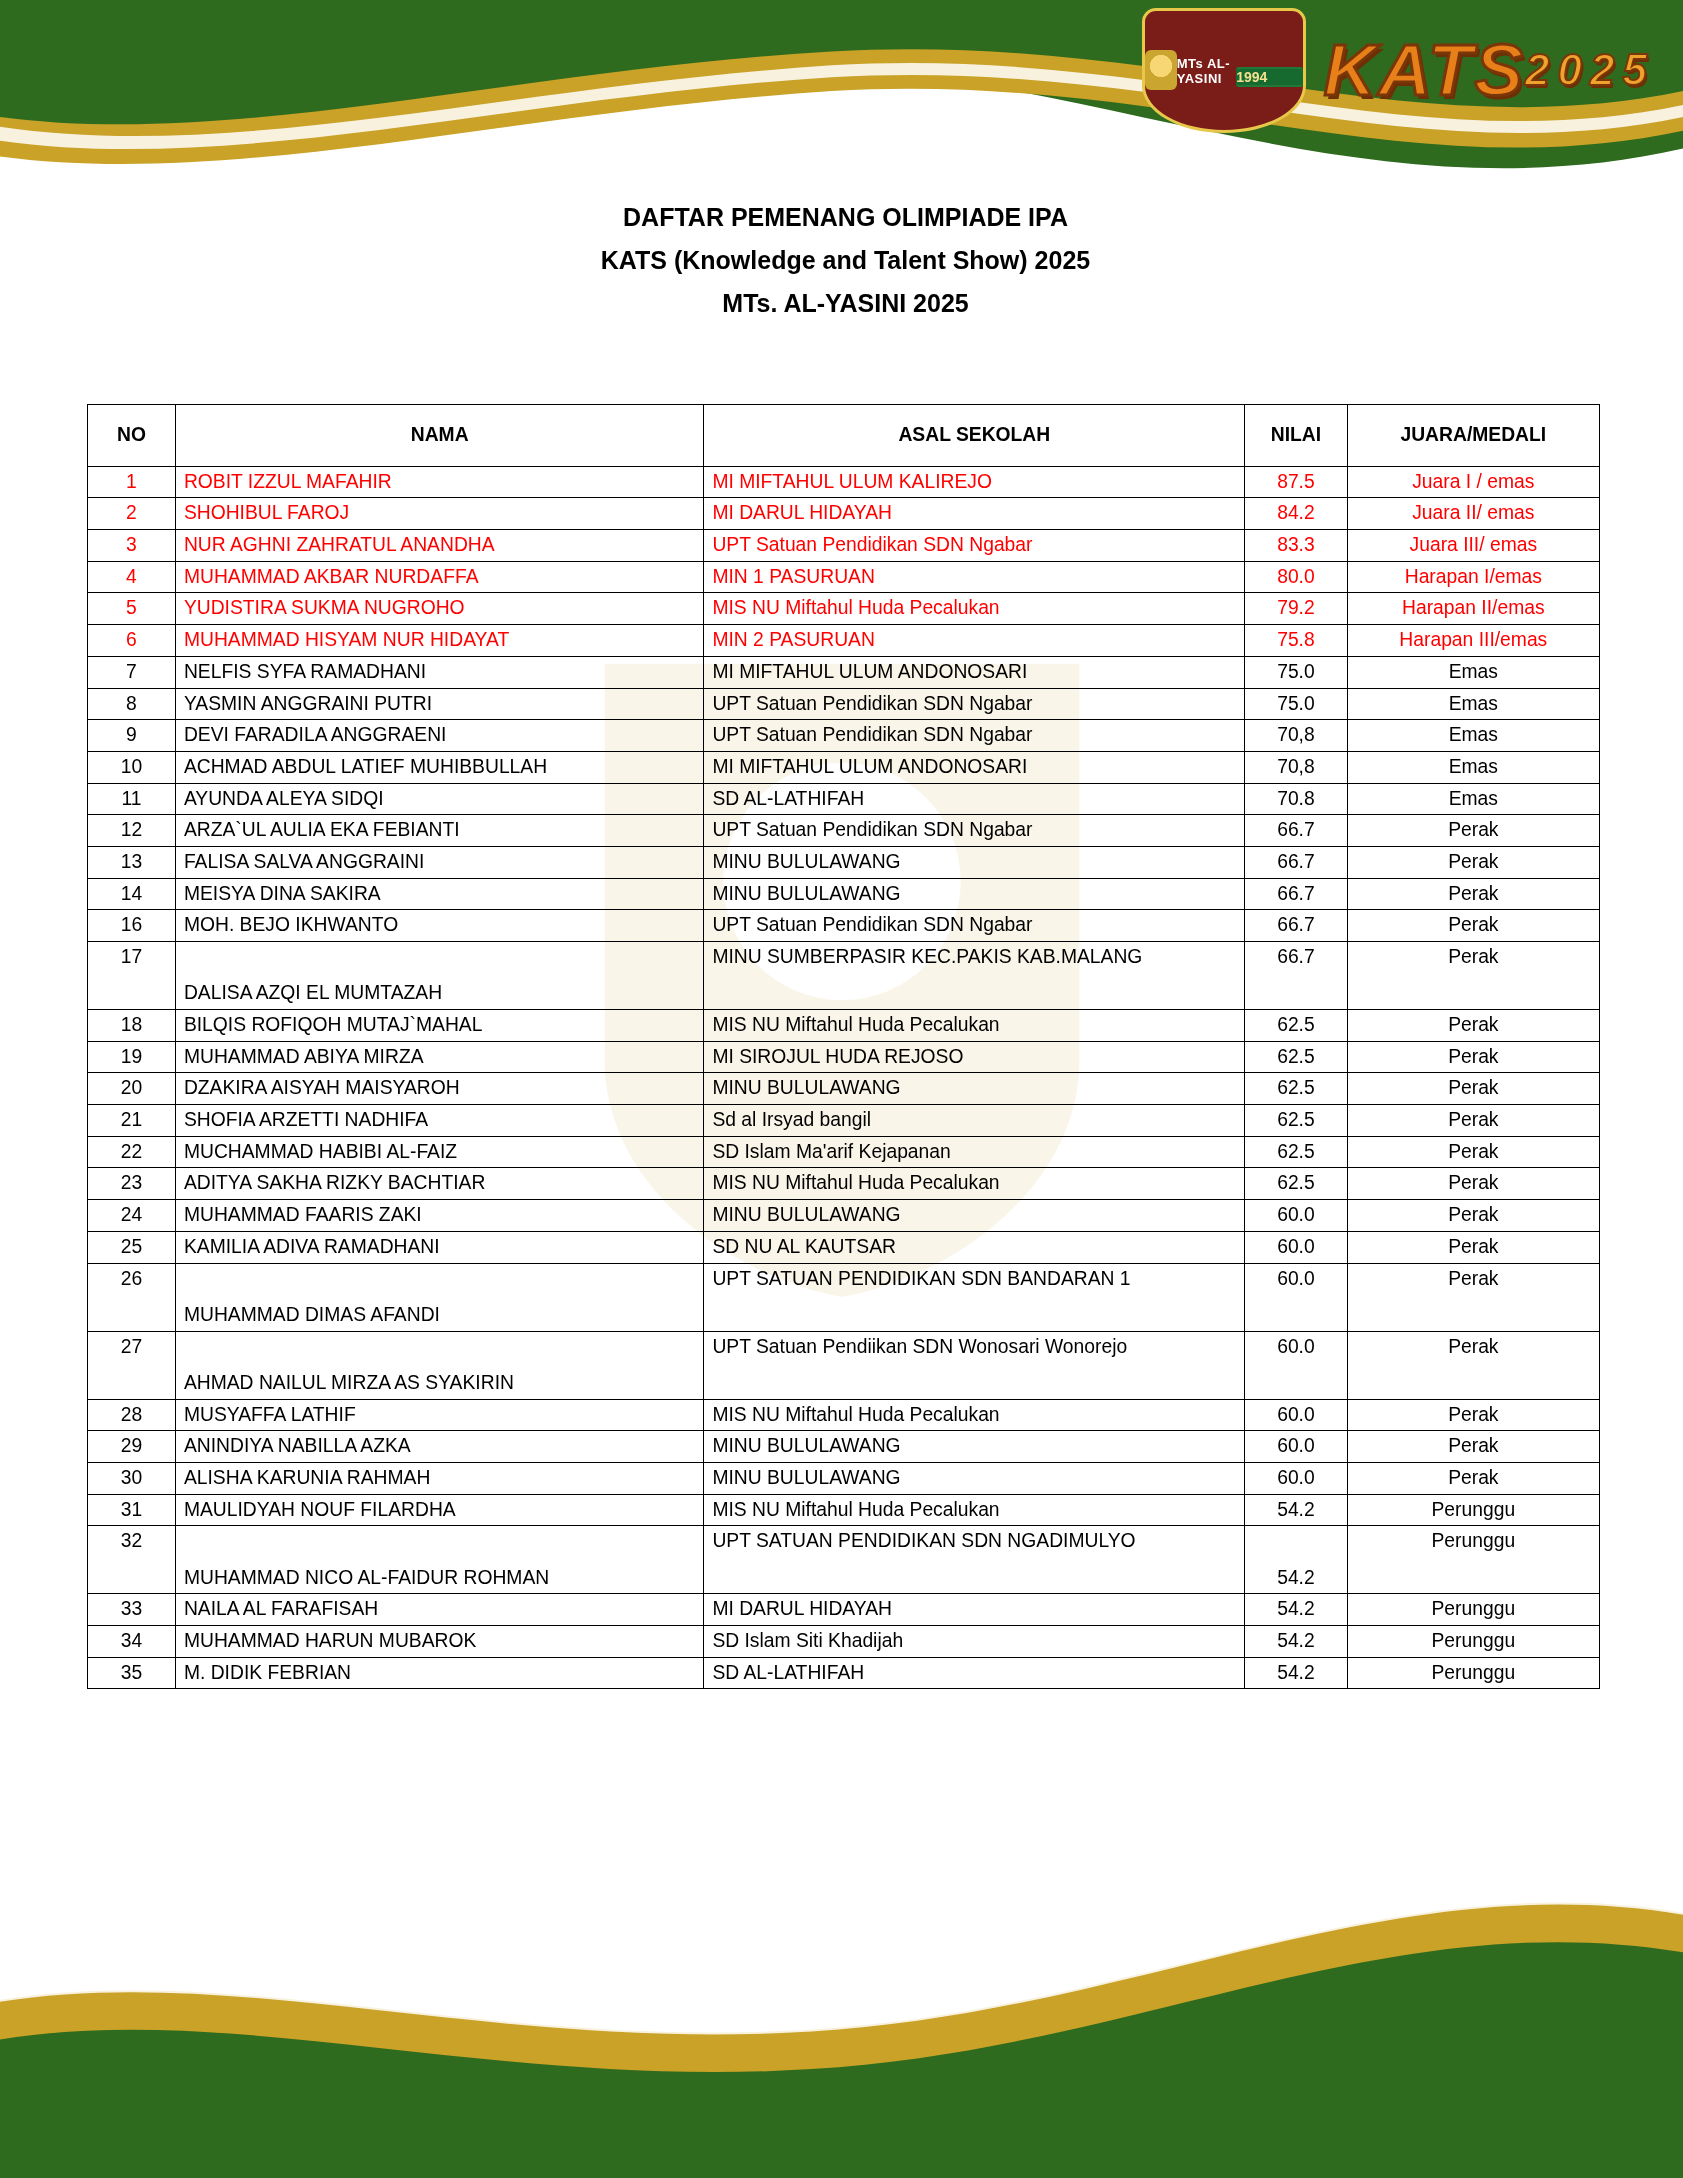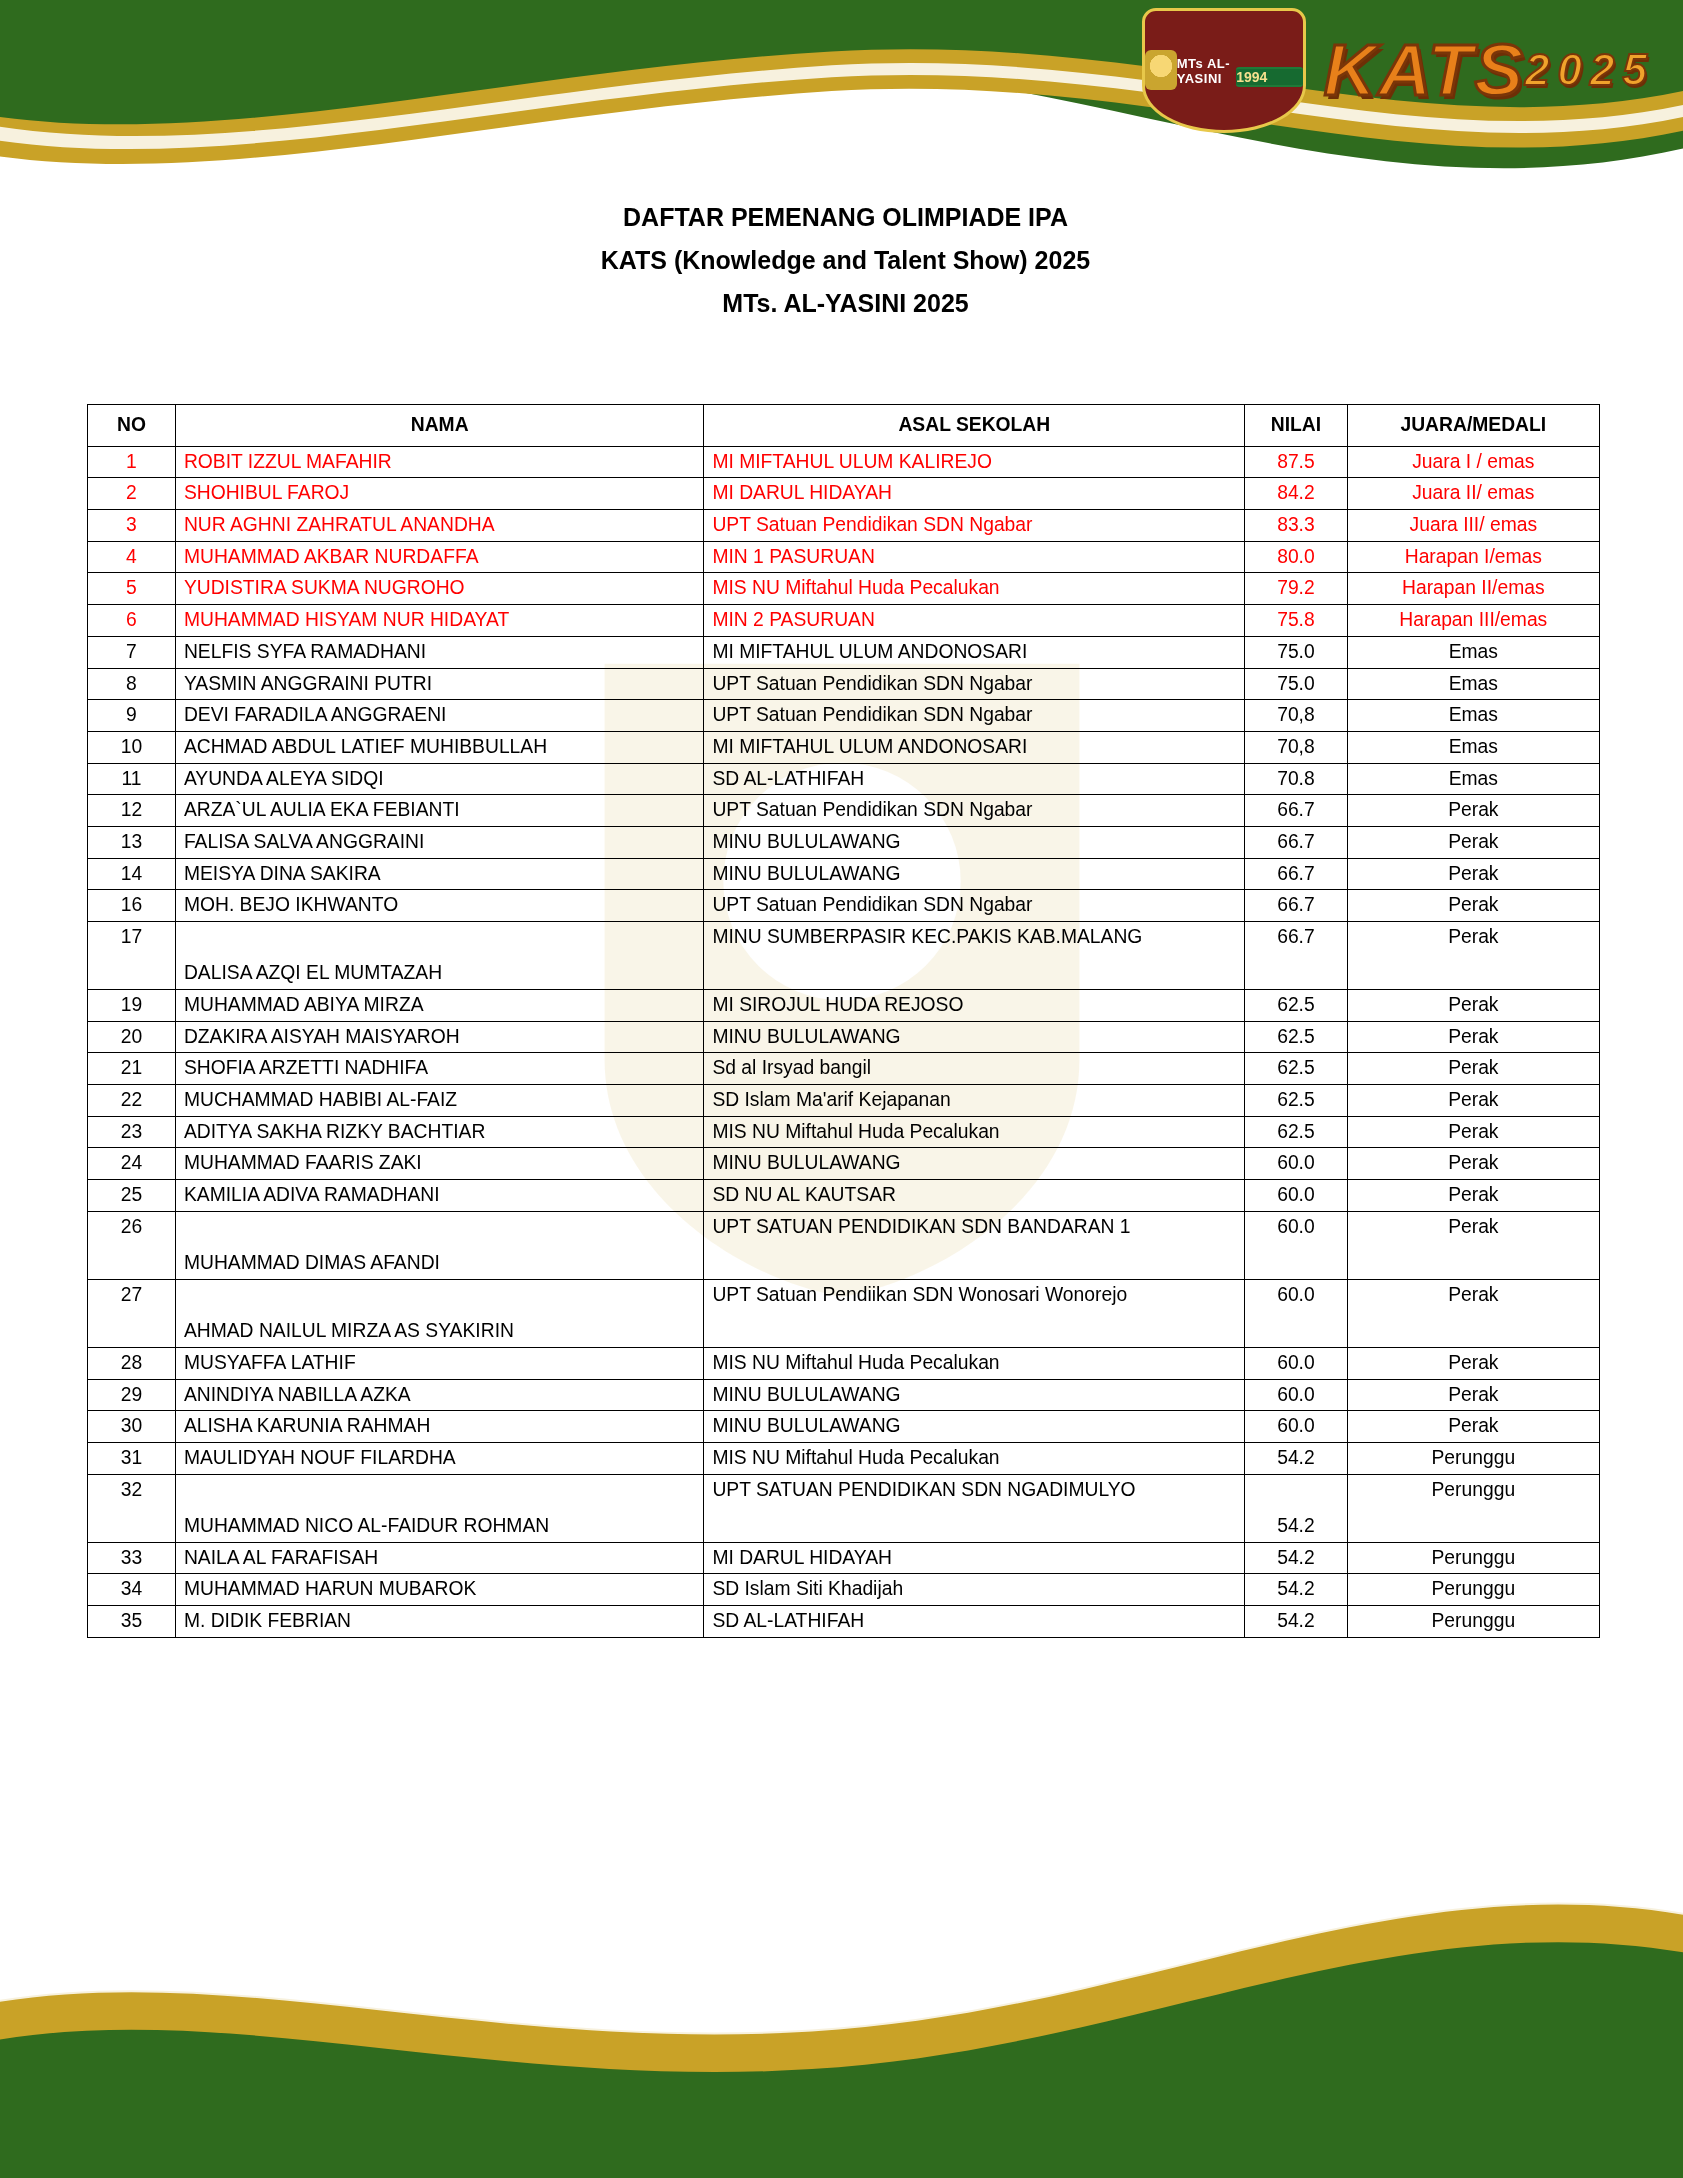--- a/index.html
+++ b/index.html
@@ -146,21 +146,21 @@
     font-size: 19.3px;
     color: #000000;
     padding: 3px 8px;
     vertical-align: top;
     line-height: 1.28;
     background: transparent;
   }
   table.results thead th {
     text-align: center;
     font-weight: bold;
-    padding: 8px 4px;
+    padding: 18px 4px;
   }
   col.c-no     { width: 85px; }
   col.c-nama   { width: 511px; }
   col.c-asal   { width: 523px; }
   col.c-nilai  { width: 99px; }
   col.c-juara  { width: 244px; }
 
   td.no    { text-align: center; }
   td.nama  { text-align: left; }
   td.asal  { text-align: left; }
@@ -334,20 +334,27 @@
           <td class="juara">Perak</td>
         </tr>
         <tr>
           <td class="no tall">17</td>
           <td class="nama tall bottom">DALISA AZQI EL MUMTAZAH</td>
           <td class="asal tall">MINU SUMBERPASIR KEC.PAKIS KAB.MALANG</td>
           <td class="nilai tall">66.7</td>
           <td class="juara tall">Perak</td>
         </tr>
         <tr>
+          <td class="no">18</td>
+          <td class="nama">BILQIS ROFIQOH MUTAJ`MAHAL</td>
+          <td class="asal">MIS NU Miftahul Huda Pecalukan</td>
+          <td class="nilai">62.5</td>
+          <td class="juara">Perak</td>
+        </tr>
+        <tr>
           <td class="no">19</td>
           <td class="nama">MUHAMMAD ABIYA MIRZA</td>
           <td class="asal">MI SIROJUL HUDA REJOSO</td>
           <td class="nilai">62.5</td>
           <td class="juara">Perak</td>
         </tr>
         <tr>
           <td class="no">20</td>
           <td class="nama">DZAKIRA AISYAH MAISYAROH</td>
           <td class="asal">MINU BULULAWANG</td>

